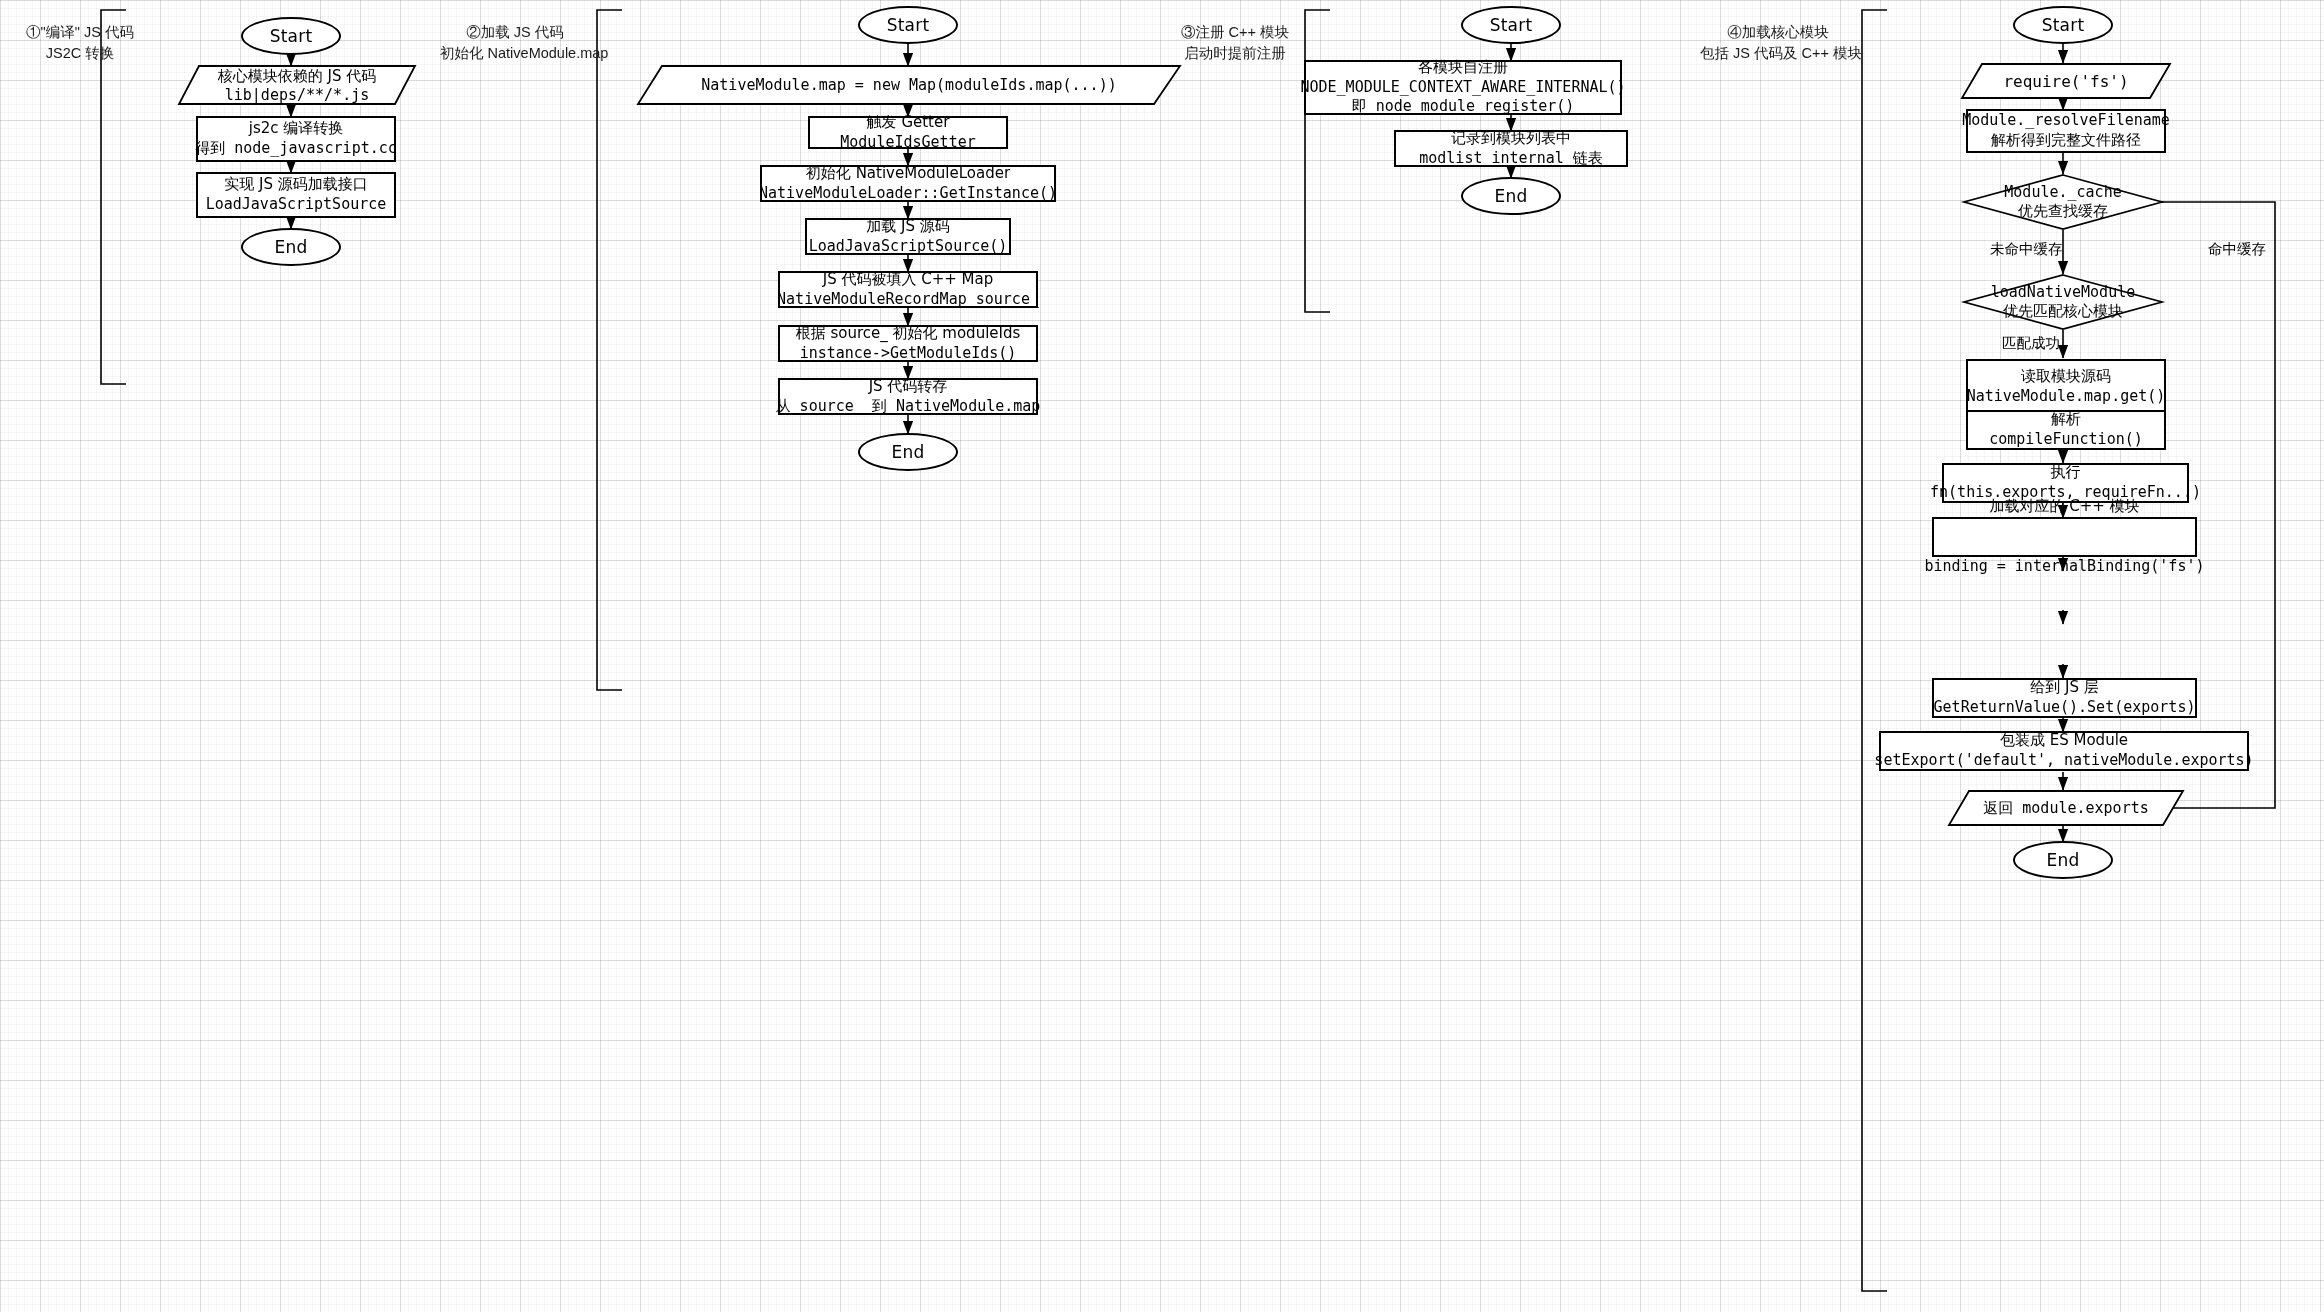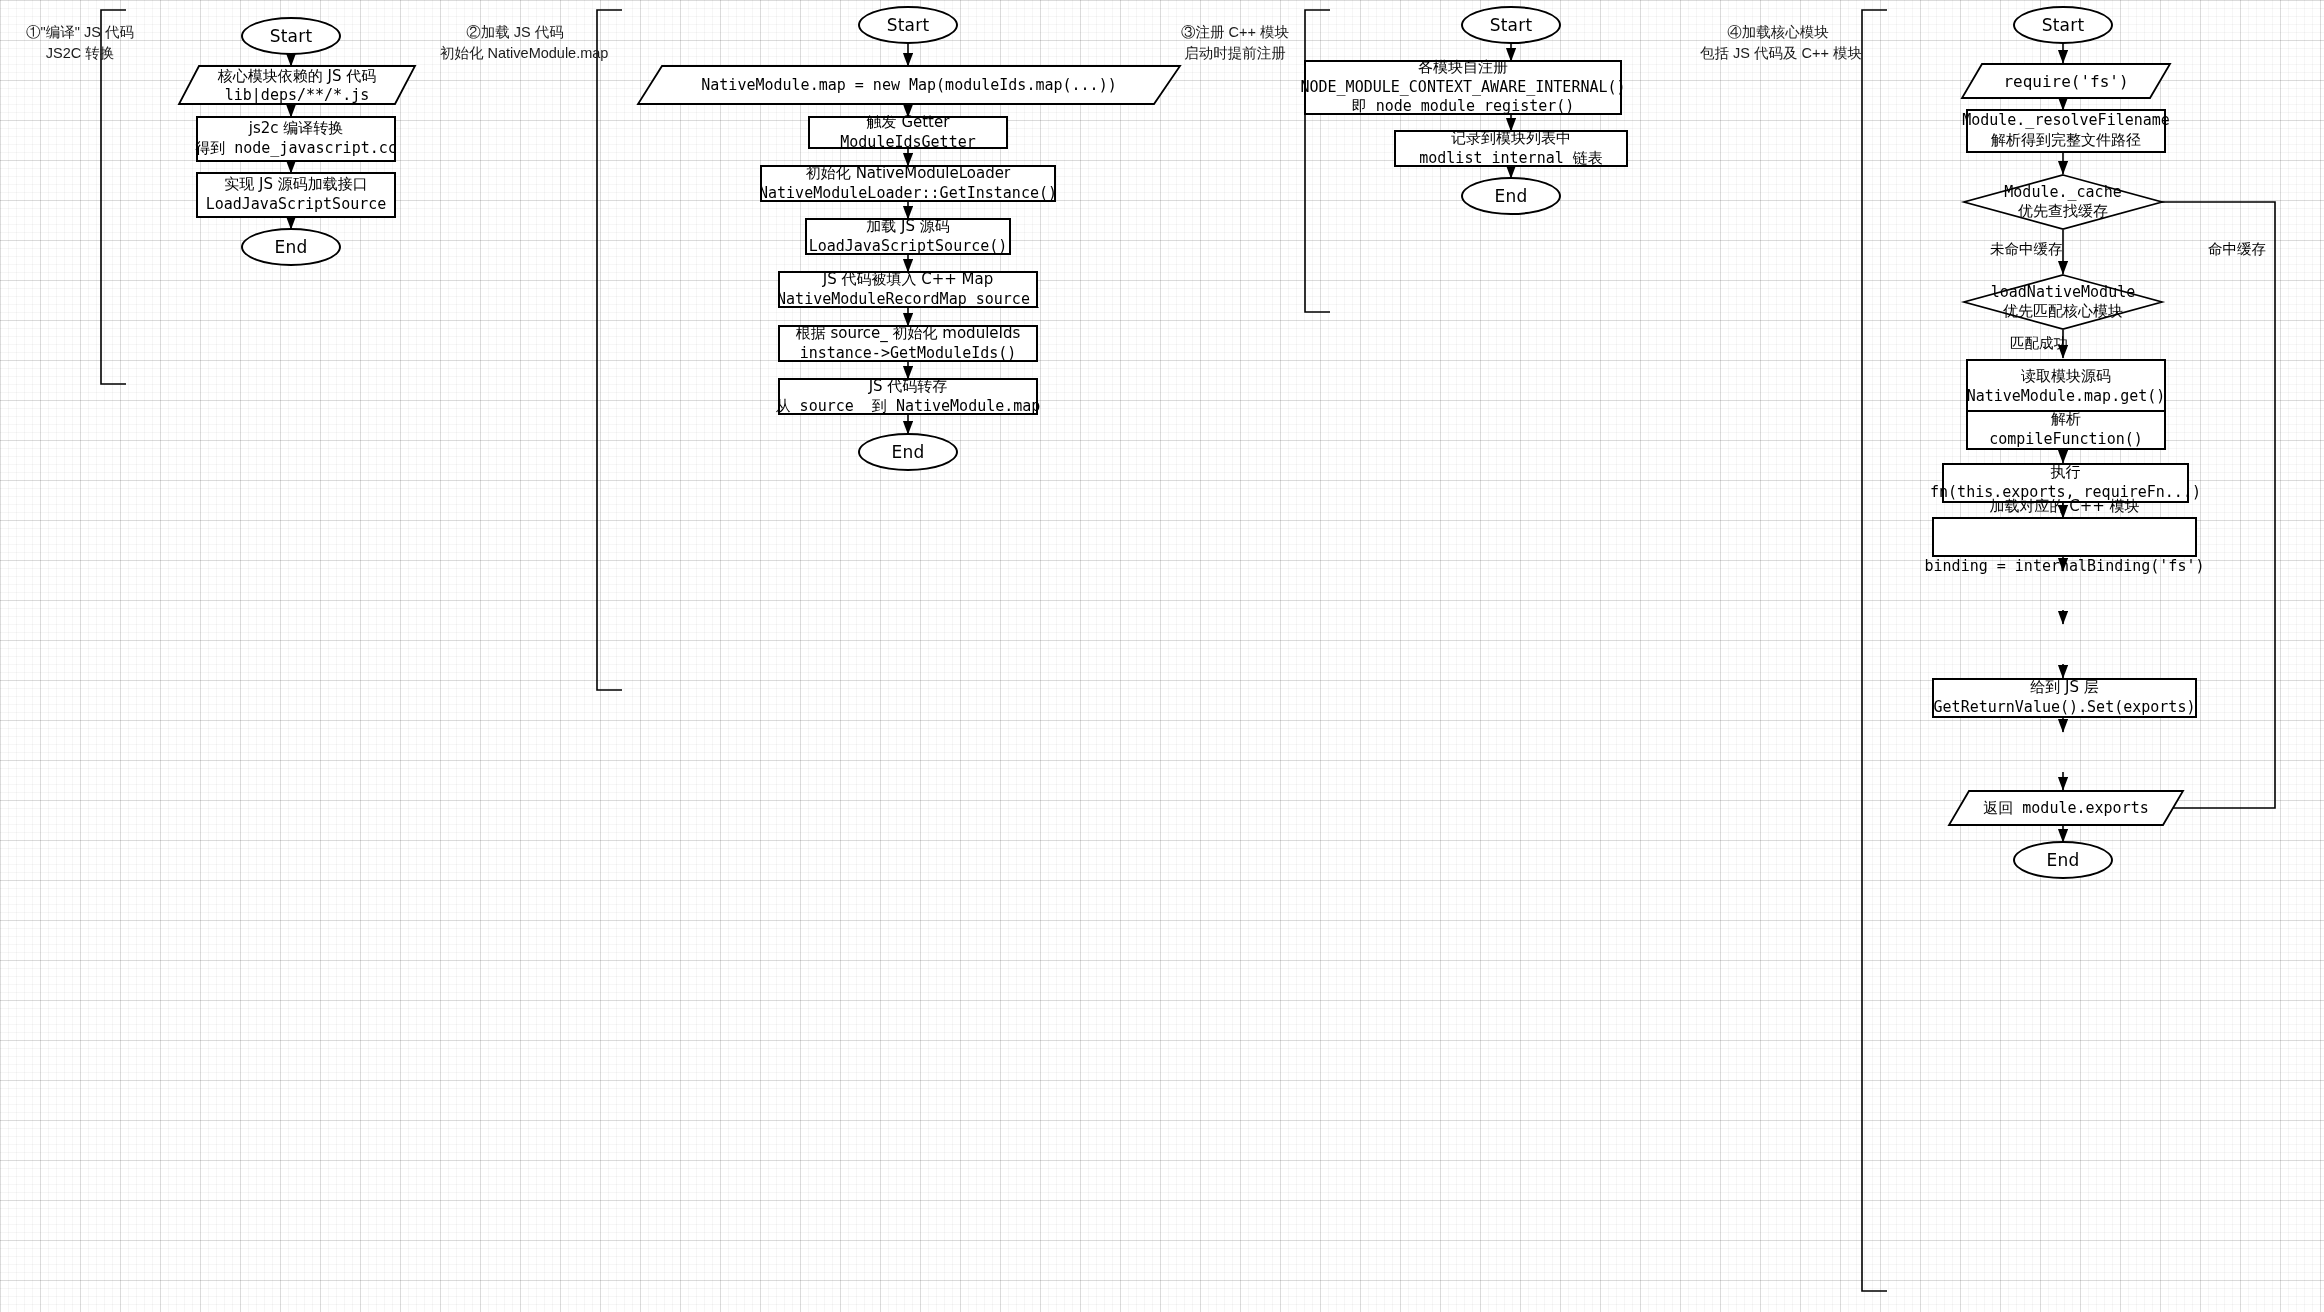--- a/index.html
+++ b/index.html
@@ -259,21 +259,21 @@
   <div class="diaWrap" style="left:1962px;top:273px;width:202px;height:58px;">
     <svg width="202" height="58">
         <polygon points="101,2 200,29 101,56 2,29" fill="#fff" stroke="#000" stroke-width="1.7"></polygon>
       </svg>
     <div class="dtext">
       <span class="mono t15">loadNativeModule</span>
       <span class="han t15">优先匹配核心模块</span>
     </div>
   </div>
 
-  <div class="edgelabel han" style="left:2002px;top:334px;margin-left:8px;">匹配成功</div>
+  <div class="edgelabel han" style="left:2002px;top:334px;">匹配成功</div>
 
   <div class="node process" style="left:1966px;top:359px;width:200px;height:56px;">
     <span class="l1 han t15">读取模块源码</span>
     <span class="l2 mono t15">NativeModule.map.get()</span>
   </div>
 
   <div class="node process" style="left:1966px;top:410px;width:200px;height:40px;">
     <span class="l1 han t15">解析</span>
     <span class="l2 mono t15">compileFunction()</span>
   </div>
@@ -288,20 +288,24 @@
     <span class="l2 mono t15">binding = internalBinding('fs')</span>
   </div>
 
 
 
   <div class="node process" style="left:1932px;top:678px;width:265px;height:40px;">
     <span class="l1 han t15">给到 JS 层</span>
     <span class="l2 mono t15">GetReturnValue().Set(exports)</span>
   </div>
 
+  <div class="node process" style="left:1879px;top:731px;width:370px;height:40px;">
+    <span class="l1 han t15">包装成 ES Module</span>
+    <span class="l2 mono t15">setExport('default', nativeModule.exports)</span>
+  </div>
 
   <div class="paraWrap" style="left:1947px;top:789px;width:238px;height:38px;">
     <svg width="238" height="38">
         <polygon points="22,2 236,2 216,36 2,36" fill="#fff" stroke="#000" stroke-width="1.8"></polygon>
       </svg>
     <div class="ptext">
       <span class="mono t15">返回 module.exports</span>
     </div>
   </div>
 

